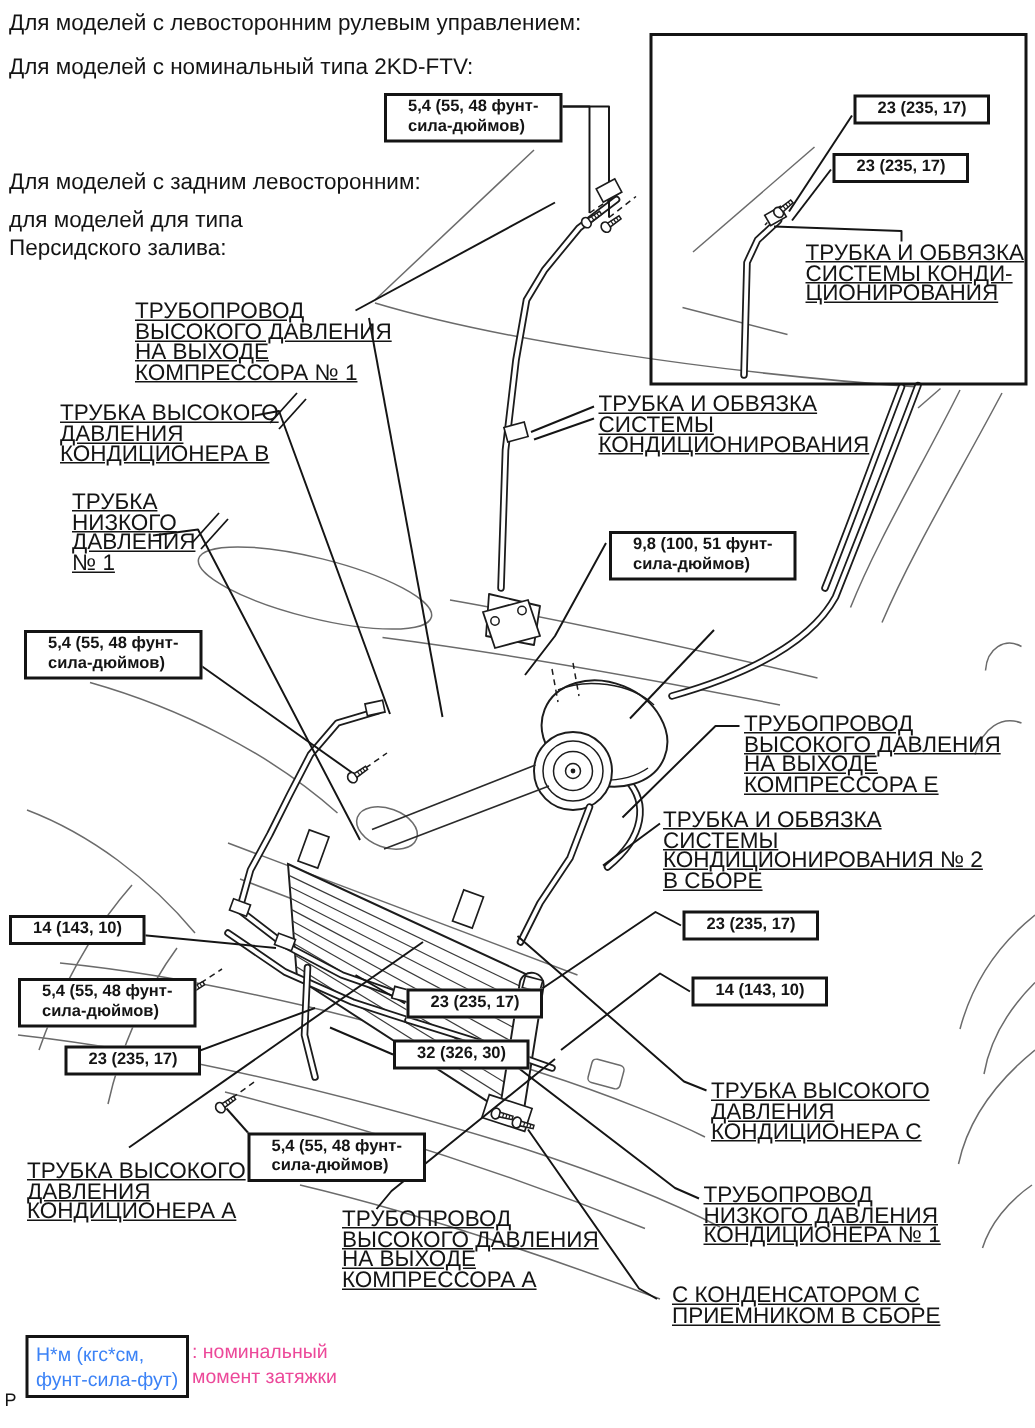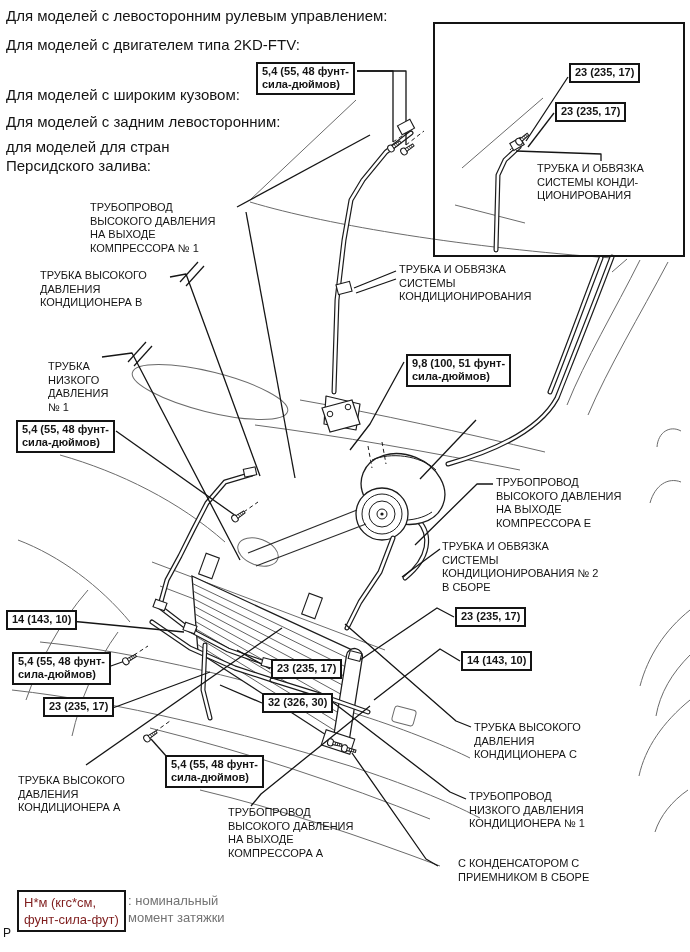--- a/index.html
+++ b/index.html
@@ -1,26 +1,26 @@
 <!DOCTYPE html>
 <html><head>
 <meta charset="utf-8">
 <style>
   html,body{margin:0;padding:0;background:#fff;}
   .page{position:relative;width:690px;height:952px;background:#fff;overflow:hidden;
         font-family:"Liberation Sans",sans-serif;color:#111;}
   svg.art{position:absolute;left:0;top:0;z-index:1;}
   .hline{position:absolute;z-index:2;font-size:15px;line-height:19px;white-space:pre-line;color:#141414;}
-  .callout{position:absolute;z-index:2;font-size:11px;line-height:13.5px;white-space:pre-line;color:#141414;}
+  .callout{position:absolute;z-index:2;font-size:15px;line-height:13.5px;white-space:pre-line;color:#141414;text-decoration:underline;}
   .tq{position:absolute;z-index:3;border:2px solid #141414;background:#fff;
-      font-size:11px;font-weight:bold;line-height:13px;padding:1px 4px 2px;white-space:pre-line;color:#141414;}
+      font-size:11px;font-weight:bold;line-height:13px;padding:1px 14px 2px;white-space:pre-line;color:#141414;}
   .inset-box{position:absolute;left:433px;top:22px;width:248px;height:231px;border:2px solid #141414;z-index:2;}
   .legend-box{position:absolute;left:17px;top:890px;border:2px solid #141414;background:#fff;
-      font-size:13px;line-height:17px;padding:2px 5px;white-space:pre-line;z-index:3;color:#7f1d1d;}
-  .legend-note{position:absolute;left:128px;top:892px;font-size:13px;line-height:17px;white-space:pre-line;z-index:2;color:#737373;}
+      font-size:13px;line-height:17px;padding:2px 5px;white-space:pre-line;z-index:3;color:#3b82f6;}
+  .legend-note{position:absolute;left:128px;top:892px;font-size:13px;line-height:17px;white-space:pre-line;z-index:2;color:#ec4899;}
   .marker{position:absolute;left:3px;top:926px;font-size:12px;z-index:2;color:#141414;}
 </style>
 </head>
 <body>
 
 <div class="page">
 
 <svg class="art" width="690" height="952" viewBox="0 0 690 952">
   <defs>
     <g id="bolt">
@@ -212,62 +212,61 @@
     <use href="#bolt" transform="translate(521,140) rotate(-40)"></use>
     <use href="#bolt" transform="translate(237,517) rotate(-35)"></use>
     <use href="#bolt" transform="translate(128,660) rotate(-30)"></use>
     <use href="#bolt" transform="translate(149,737) rotate(-35)"></use>
     <use href="#bolt" transform="translate(333,743) rotate(15)"></use>
     <use href="#bolt" transform="translate(347,749) rotate(15)"></use>
   </g>
 </svg>
 
 <div class="hline" style="left:6px;top:6px">Для моделей с левосторонним рулевым управлением:</div>
-<div class="hline" style="left:6px;top:35px">Для моделей с двигателем типа 2KD-FTV:</div>
-<div class="hline" style="left:6px;top:85px">Для моделей с широким кузовом:</div>
+<div class="hline" style="left:6px;top:35px">Для моделей с номинальный типа 2KD-FTV:</div>
 <div class="hline" style="left:6px;top:112px">Для моделей с задним левосторонним:</div>
-<div class="hline" style="left:6px;top:137px">для моделей для стран
+<div class="hline" style="left:6px;top:137px">для моделей для типа
 Персидского залива:</div>
 
 <div class="inset-box"></div>
 <div class="tq" style="left:569px;top:63px">23 (235, 17)</div>
 <div class="tq" style="left:555px;top:102px">23 (235, 17)</div>
 <div class="callout" style="left:537px;top:162px">ТРУБКА И ОБВЯЗКА
 СИСТЕМЫ КОНДИ-
 ЦИОНИРОВАНИЯ</div>
 
 <div class="callout" style="left:90px;top:201px">ТРУБОПРОВОД
 ВЫСОКОГО ДАВЛЕНИЯ
 НА ВЫХОДЕ
 КОМПРЕССОРА № 1</div>
 <div class="callout" style="left:40px;top:269px">ТРУБКА ВЫСОКОГО
 ДАВЛЕНИЯ
 КОНДИЦИОНЕРА B</div>
-<div class="callout" style="left:48px;top:360px">ТРУБКА
+<div class="callout" style="left:48px;top:328px">ТРУБКА
 НИЗКОГО
 ДАВЛЕНИЯ
 № 1</div>
 <div class="callout" style="left:399px;top:263px">ТРУБКА И ОБВЯЗКА
 СИСТЕМЫ
 КОНДИЦИОНИРОВАНИЯ</div>
 <div class="callout" style="left:496px;top:476px">ТРУБОПРОВОД
 ВЫСОКОГО ДАВЛЕНИЯ
 НА ВЫХОДЕ
 КОМПРЕССОРА E</div>
 <div class="callout" style="left:442px;top:540px">ТРУБКА И ОБВЯЗКА
 СИСТЕМЫ
 КОНДИЦИОНИРОВАНИЯ № 2
 В СБОРЕ</div>
 <div class="callout" style="left:474px;top:721px">ТРУБКА ВЫСОКОГО
 ДАВЛЕНИЯ
 КОНДИЦИОНЕРА C</div>
 <div class="callout" style="left:469px;top:790px">ТРУБОПРОВОД
 НИЗКОГО ДАВЛЕНИЯ
 КОНДИЦИОНЕРА № 1</div>
-<div class="callout" style="left:458px;top:857px">С КОНДЕНСАТОРОМ С
+<div class="callout" style="left:448px;top:857px">С КОНДЕНСАТОРОМ С
 ПРИЕМНИКОМ В СБОРЕ</div>
 <div class="callout" style="left:18px;top:774px">ТРУБКА ВЫСОКОГО
 ДАВЛЕНИЯ
 КОНДИЦИОНЕРА A</div>
 <div class="callout" style="left:228px;top:806px">ТРУБОПРОВОД
 ВЫСОКОГО ДАВЛЕНИЯ
 НА ВЫХОДЕ
 КОМПРЕССОРА A</div>
 
 <div class="tq" style="left:256px;top:62px">5,4 (55, 48 фунт-

